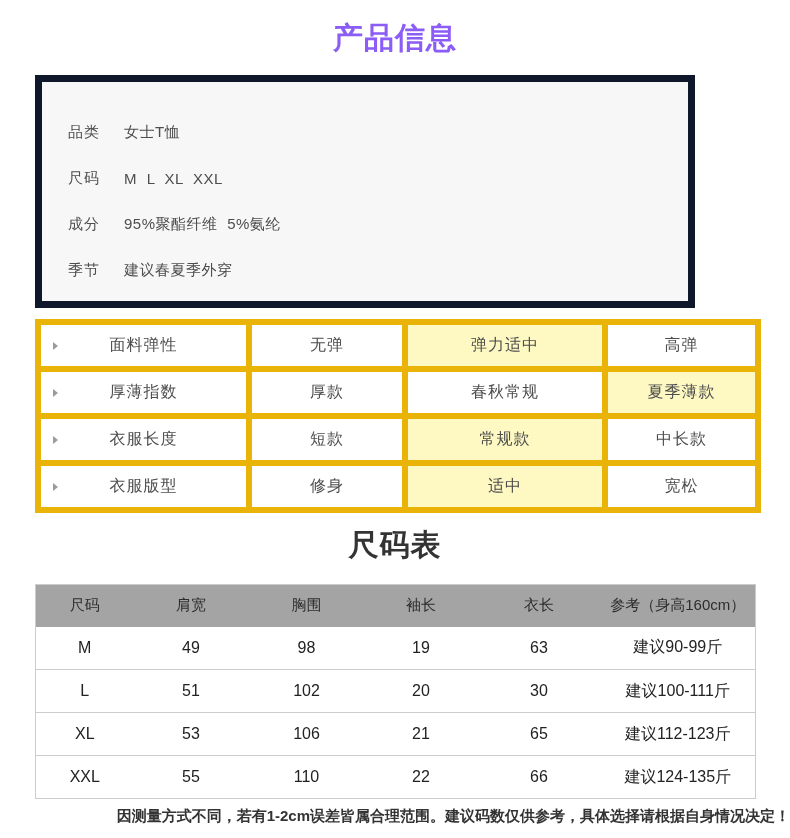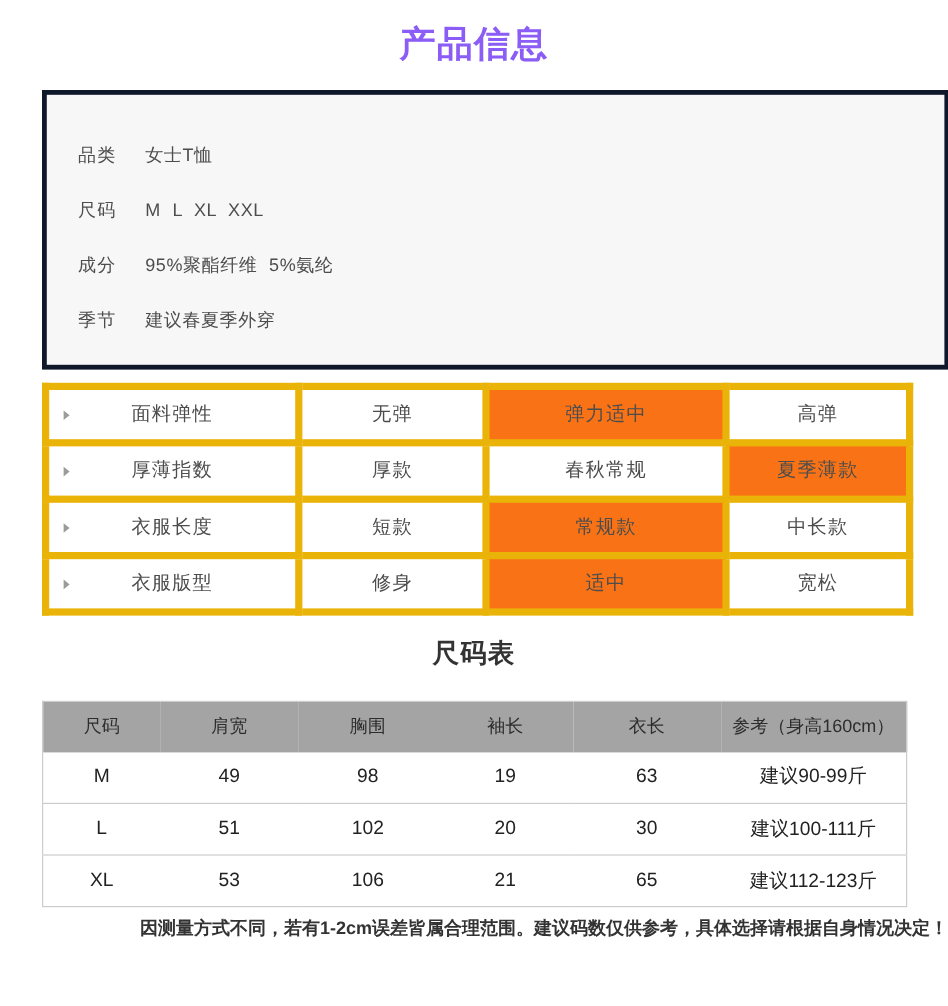--- a/index.html
+++ b/index.html
@@ -16,24 +16,24 @@
     font-size: 30px;
     line-height: 38px;
     font-weight: bold;
     text-align: center;
     color: #8b5cf6;
     letter-spacing: 1px;
   }
   
   .info-box {
     margin: 18px 35px 0;
-    width: 756px;
+    width: 660px;
     height: 233px;
     background: #f7f7f7;
-    border: 4px solid #0f172a;
+    border: 7px solid #0f172a;
     padding: 27px 0 0 26px;
   }
   .info-row {
     height: 46px;
     display: flex;
     align-items: center;
     font-size: 15px;
     color: #4d4d4d;
   }
   .info-label {
@@ -52,35 +52,35 @@
   .fabric-table td {
     border: 6px solid #eab308;
     height: 47px;
     text-align: center;
     vertical-align: middle;
     font-size: 16px;
     color: #4d4d4d;
     letter-spacing: 1px;
   }
   .fabric-table td.label-cell { position: relative; }
-  .fabric-table td.hl { background: #f97316; }
+  .fabric-table td.hl { background: #fef9c3; }
   .marker-icon {
     position: absolute;
     left: 12px;
     top: 50%;
     margin-top: -4px;
     width: 0; height: 0;
     border-left: 5px solid #9b9b9b;
     border-top: 4px solid transparent;
     border-bottom: 4px solid transparent;
   }
   
   .size-title {
     margin: 13px 0 0;
-    font-size: 22px;
+    font-size: 30px;
     line-height: 38px;
     font-weight: bold;
     text-align: center;
     color: #333333;
     letter-spacing: 1px;
   }
   .size-table {
     margin: 20px 35px 0;
     width: 720px;
     border-collapse: collapse;
@@ -222,16 +222,24 @@
       <td>建议100-111斤</td>
     </tr>
     <tr>
       <td>XL</td>
       <td>53</td>
       <td>106</td>
       <td>21</td>
       <td>65</td>
       <td>建议112-123斤</td>
     </tr>
+    <tr>
+      <td>XXL</td>
+      <td>55</td>
+      <td>110</td>
+      <td>22</td>
+      <td>66</td>
+      <td>建议124-135斤</td>
+    </tr>
   </tbody>
 </table>
 
 <div class="footer-note">因测量方式不同，若有1-2cm误差皆属合理范围。建议码数仅供参考，具体选择请根据自身情况决定！</div>
 
 </body></html>

